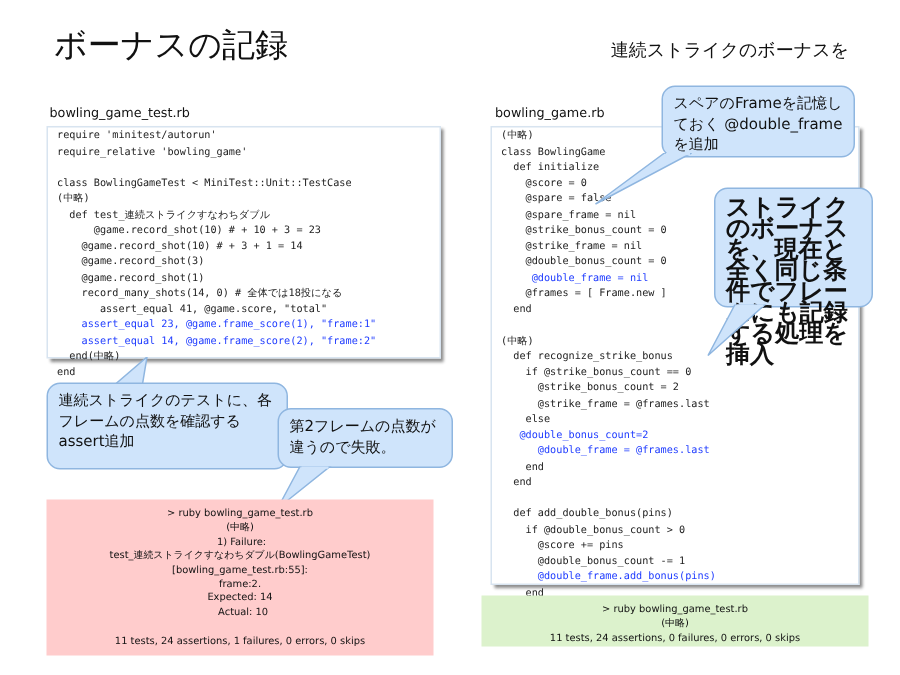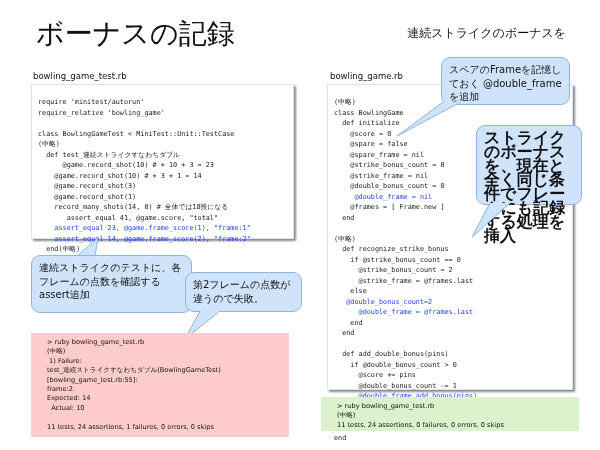--- a/index.html
+++ b/index.html
@@ -1,26 +1,26 @@
 <!DOCTYPE html>
 <html><head>
 <meta charset="utf-8">
 <style>
   html, body { margin:0; padding:0; }
   body { width:600px; height:450px; background:#ffffff; position:relative; overflow:hidden; font-family:"DejaVu Sans", sans-serif; color:#000; }
   .abs { position:absolute; }
-  .title { left:36px; top:15px; font-size:28px; font-family:"DejaVu Sans", sans-serif; letter-spacing:0px; color:#111; }
+  .title { left:36px; top:15px; font-size:22px; font-family:"DejaVu Sans", sans-serif; letter-spacing:0px; color:#111; }
   .subtitle { right:34px; top:26px; font-size:12px; line-height:15px; text-align:right; color:#111;margin-left:31px; }
   .file-label { font-size:8.5px; color:#111; }
-  .codebox { background:#fff; border:1px solid #d8e4f0; box-shadow:2px 2px 2px #8a8a8a; font-family:"DejaVu Sans Mono", monospace; font-size:6.8px; line-height:10.5px; color:#222; padding:12px 6px; box-sizing:border-box; white-space:pre; }
+  .codebox { background:#fff; border:1px solid #d8e4f0; box-shadow:2px 2px 2px #8a8a8a; font-family:"DejaVu Sans Mono", monospace; font-size:6.8px; line-height:10.5px; color:#222; padding:0 6px; box-sizing:border-box; white-space:pre; }
   .codebox .ln { display:block; height:10.5px; }
   .blue { color:#1f3cff; }
   .bubble { background:#cfe4fb; border:1px solid #8fb6e0; border-radius:9px; color:#111; font-size:10px; line-height:13.5px; padding:5px 7px; box-sizing:border-box; }
   .tail { position:absolute; }
-  .term { font-size:6.6px; line-height:9.4px; color:#111; padding:5px 16px; box-sizing:border-box; white-space:pre; }
+  .term { font-size:6.6px; line-height:9.4px; color:#111; padding:5px 16px; box-sizing:border-box; white-space:pre;text-align:center; }
   .term-red { background:#ffcccc; }
   .term-green { background:#dcf2cc; }
   .pagenum { font-size:9px; color:#888;margin-top:30px; }
 </style>
 </head>
 <body>
 
 <div class="abs title">ボーナスの記録</div>
 <div class="abs subtitle">
   <div>連続ストライクのボーナスを</div>

